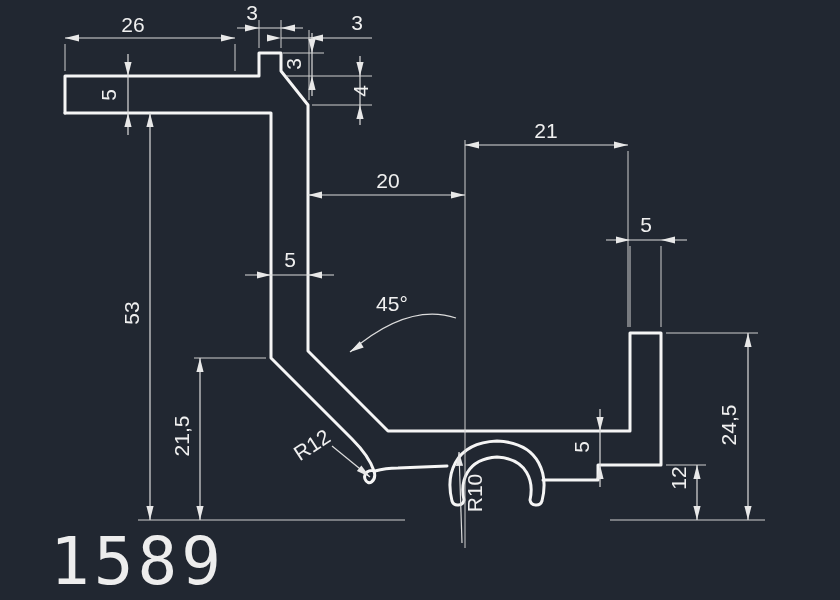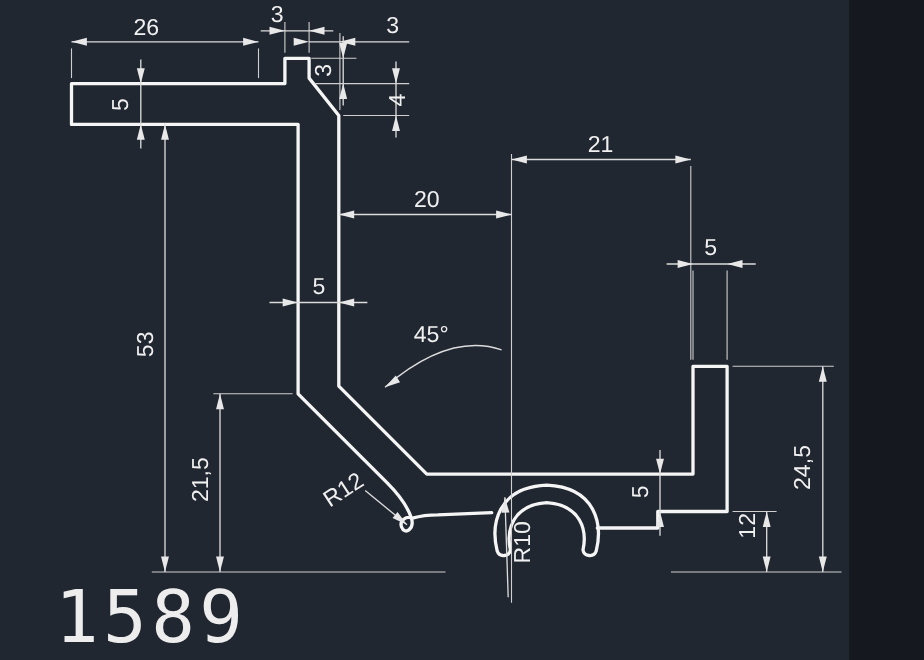--- a/index.html
+++ b/index.html
@@ -1,16 +1,16 @@
 <!DOCTYPE html>
 <html><head>
 <meta charset="utf-8">
 <style>
   html,body{margin:0;padding:0;background:#15181e;}
-  .canvas{position:relative;width:772px;height:600px;overflow:hidden;}
+  .canvas{position:relative;width:840px;height:600px;overflow:hidden;}
   svg{display:block;}
   .dim{font:21px "Liberation Sans", sans-serif;fill:#f0f0f0;}
   .dimline{stroke:#dcdcdc;stroke-width:1.2;fill:none;}
   .extline{stroke:#cfcfcf;stroke-width:1;fill:none;}
   .profile{stroke:#f5f5f5;stroke-width:3;fill:none;stroke-linejoin:round;stroke-linecap:round;}
   .arrow{fill:#e8e8e8;}
   .partnum{font:66px "DejaVu Sans Mono", monospace;fill:#ededed;letter-spacing:4px;}
 </style>
 </head>
 <body>

